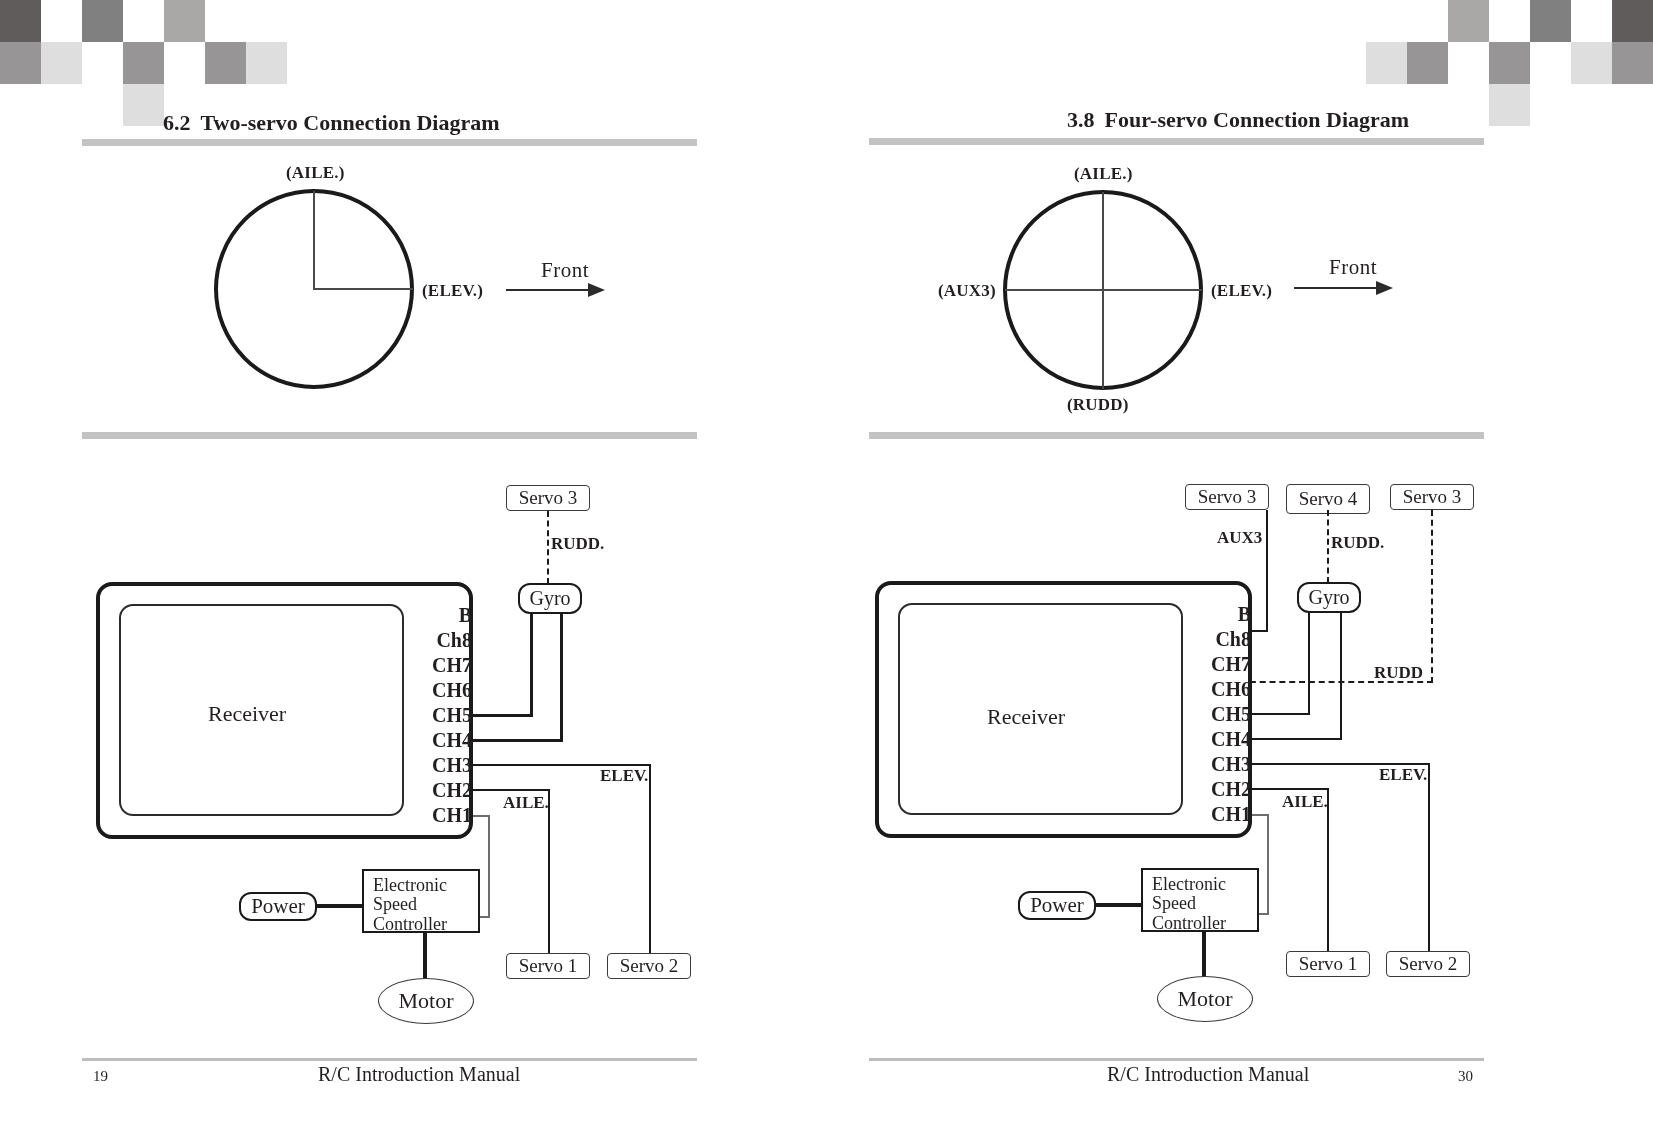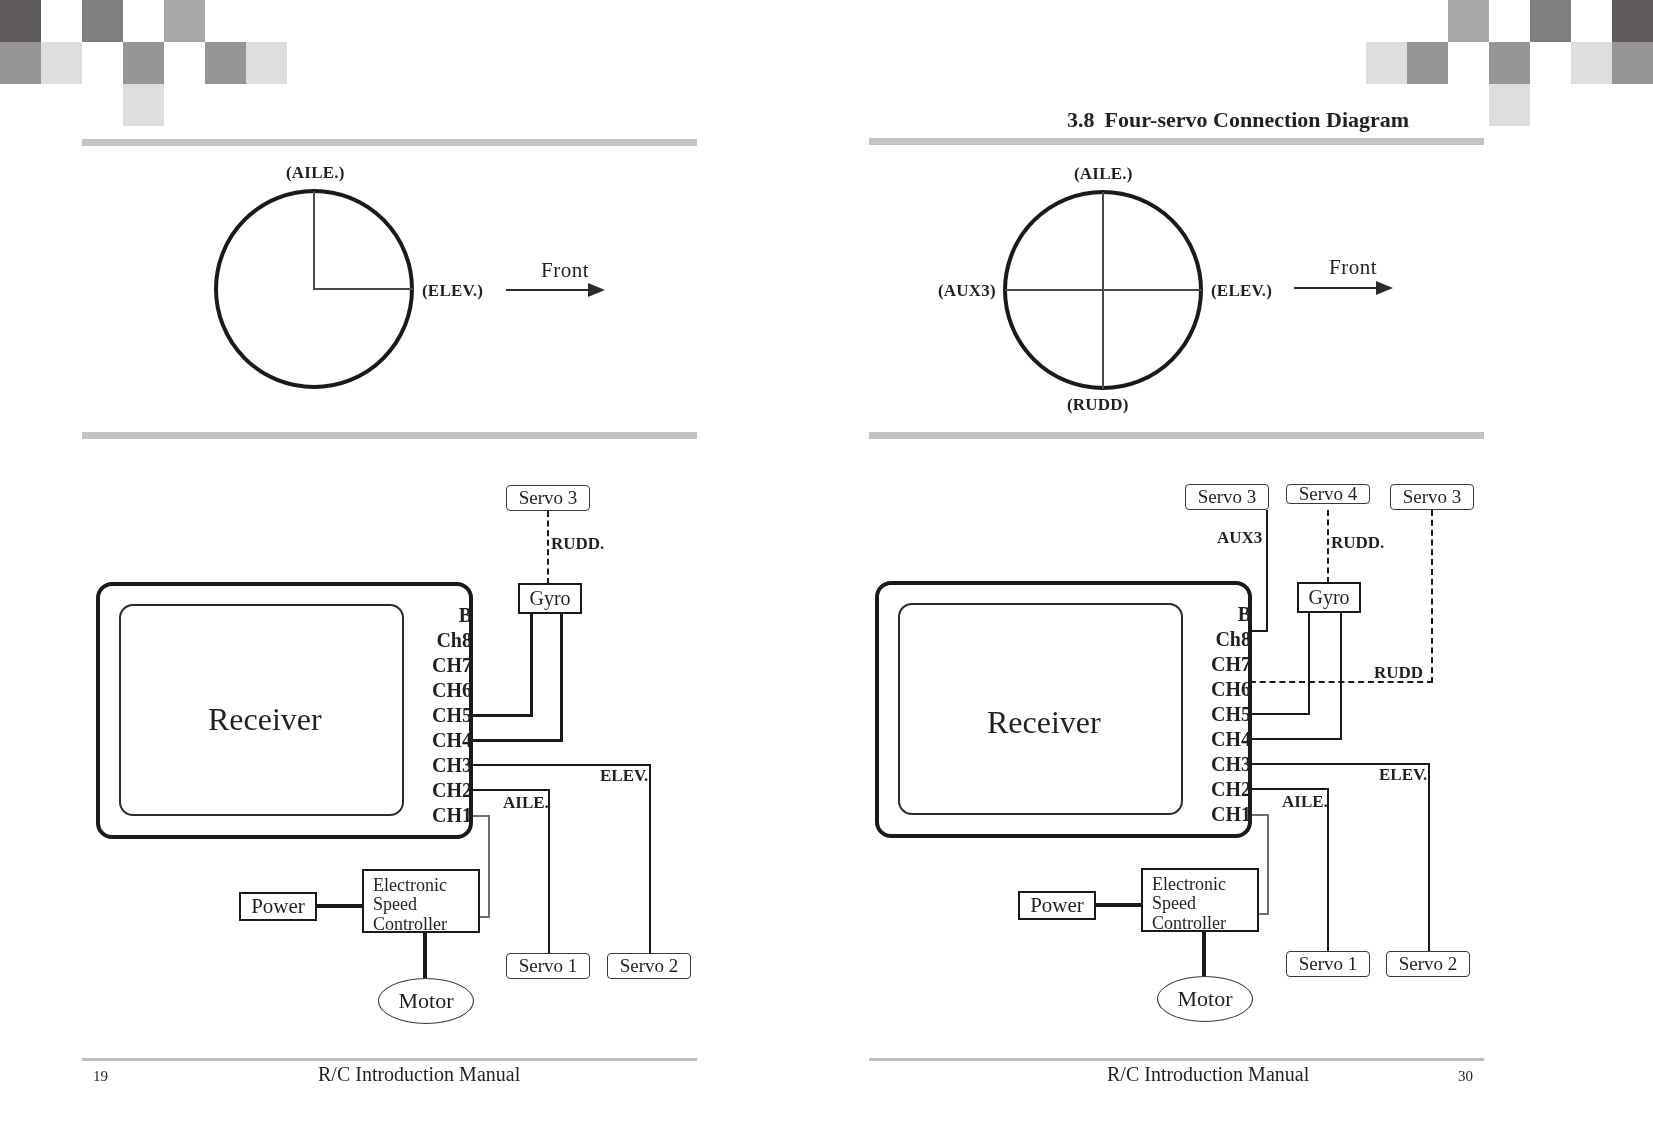--- a/index.html
+++ b/index.html
@@ -27,28 +27,28 @@
 
   .front-lbl{position:absolute;font-weight:normal;font-size:21px;letter-spacing:.5px;}
   .front-line{position:absolute;height:2px;background:#2b2b2b;}
   .front-head{position:absolute;width:0;height:0;
       border-top:7px solid transparent;border-bottom:7px solid transparent;
       border-left:17px solid #2b2b2b;}
 
   
   .rx-outer{position:absolute;border:4px solid #1a1a1a;border-radius:16px;box-sizing:border-box;background:#fff;}
   .rx-inner{position:absolute;border:2px solid #2b2b2b;border-radius:14px;box-sizing:border-box;}
-  .rx-name{position:absolute;font-size:32px;white-space:nowrap;}
+  .rx-name{position:absolute;font-size:22px;white-space:nowrap;}
   .rx-pins{position:absolute;}
   .pin{position:absolute;font-weight:bold;font-size:20px;text-align:right;white-space:nowrap;}
 
   
   .box{position:absolute;border:1.5px solid #3a3a3a;border-radius:4px;background:#fff;
        display:flex;align-items:center;justify-content:center;white-space:nowrap;box-sizing:border-box;}
-  .box.square{border-radius:0;border:2px solid #1a1a1a;}
+  .box.square{border-radius:12px;border:2px solid #1a1a1a;}
   .box.esc{border-radius:0;border:2px solid #1a1a1a;display:block;padding:5px 9px 6px 9px;line-height:1.08;}
   .oval{position:absolute;border:1.5px solid #3a3a3a;border-radius:50%;background:#fff;
         display:flex;align-items:center;justify-content:center;box-sizing:border-box;}
 
   
   .w{position:absolute;background:#1a1a1a;}
   .wt{position:absolute;background:#6e6e6e;}
   .dash-v{position:absolute;width:0;border-left:2px dashed #1a1a1a;}
   .dash-h{position:absolute;height:0;border-top:2px dashed #1a1a1a;}
   .wire-lbl{position:absolute;font-weight:bold;font-size:17px;white-space:nowrap;}
@@ -68,20 +68,23 @@
     <div class="ck" style="left:82px;top:0;width:41px;height:42px;background:#808080;"></div>
     <div class="ck" style="left:164px;top:0;width:41px;height:42px;background:#aaa8a6;"></div>
     <div class="ck" style="left:0;top:42px;width:41px;height:42px;background:#979595;"></div>
     <div class="ck" style="left:41px;top:42px;width:41px;height:42px;background:#dedede;"></div>
     <div class="ck" style="left:123px;top:42px;width:41px;height:42px;background:#979595;"></div>
     <div class="ck" style="left:205px;top:42px;width:41px;height:42px;background:#979595;"></div>
     <div class="ck" style="left:246px;top:42px;width:41px;height:42px;background:#dedede;"></div>
     <div class="ck" style="left:123px;top:84px;width:41px;height:42px;background:#dedede;"></div>
   </div>
 
+  <div class="sec-title" style="left:163px;top:110px;font-size:22px;">
+    <span class="num">6.2</span><span>Two-servo Connection Diagram</span>
+  </div>
   <div class="rule" style="left:82px;top:139px;width:615px;"></div>
 
   <div class="circ-wrap" style="left:0;top:0;">
     <div class="circle" style="left:214px;top:189px;width:200px;height:200px;"></div>
     <div class="spoke" style="left:313px;top:191px;width:2px;height:99px;"></div>
     <div class="spoke" style="left:313px;top:288px;width:100px;height:2px;"></div>
     <div class="lbl" style="left:286px;top:163px;font-size:17px;">(AILE.)</div>
     <div class="lbl" style="left:422px;top:281px;font-size:17px;">(ELEV.)</div>
   </div>
 
@@ -180,21 +183,21 @@
     <div class="lbl" style="left:240px;top:395px;font-size:17px;">(RUDD)</div>
   </div>
 
   <div class="front-lbl" style="left:502px;top:255px;">Front</div>
   <div class="front-line" style="left:467px;top:287px;width:85px;"></div>
   <div class="front-head" style="left:549px;top:281px;"></div>
 
   <div class="rule" style="left:42px;top:432px;width:615px;"></div>
 
   <div class="box" style="left:358px;top:484px;width:84px;height:26px;font-size:19px;">Servo 3</div>
-  <div class="box" style="left:459px;top:484px;width:84px;height:20px;font-size:19px;">Servo 4</div>
+  <div class="box" style="left:459px;top:484px;width:84px;height:30px;font-size:19px;">Servo 4</div>
   <div class="box" style="left:563px;top:484px;width:84px;height:26px;font-size:19px;">Servo 3</div>
 
   <div class="w" style="left:439px;top:510px;width:2px;height:122px;"></div>
   <div class="w" style="left:413px;top:630px;width:28px;height:2px;"></div>
   <div class="wire-lbl" style="left:390px;top:528px;">AUX3</div>
 
   <div class="dash-v" style="left:500px;top:510px;height:73px;"></div>
   <div class="wire-lbl" style="left:504px;top:533px;">RUDD.</div>
 
   <div class="dash-v" style="left:604px;top:510px;height:173px;"></div>

